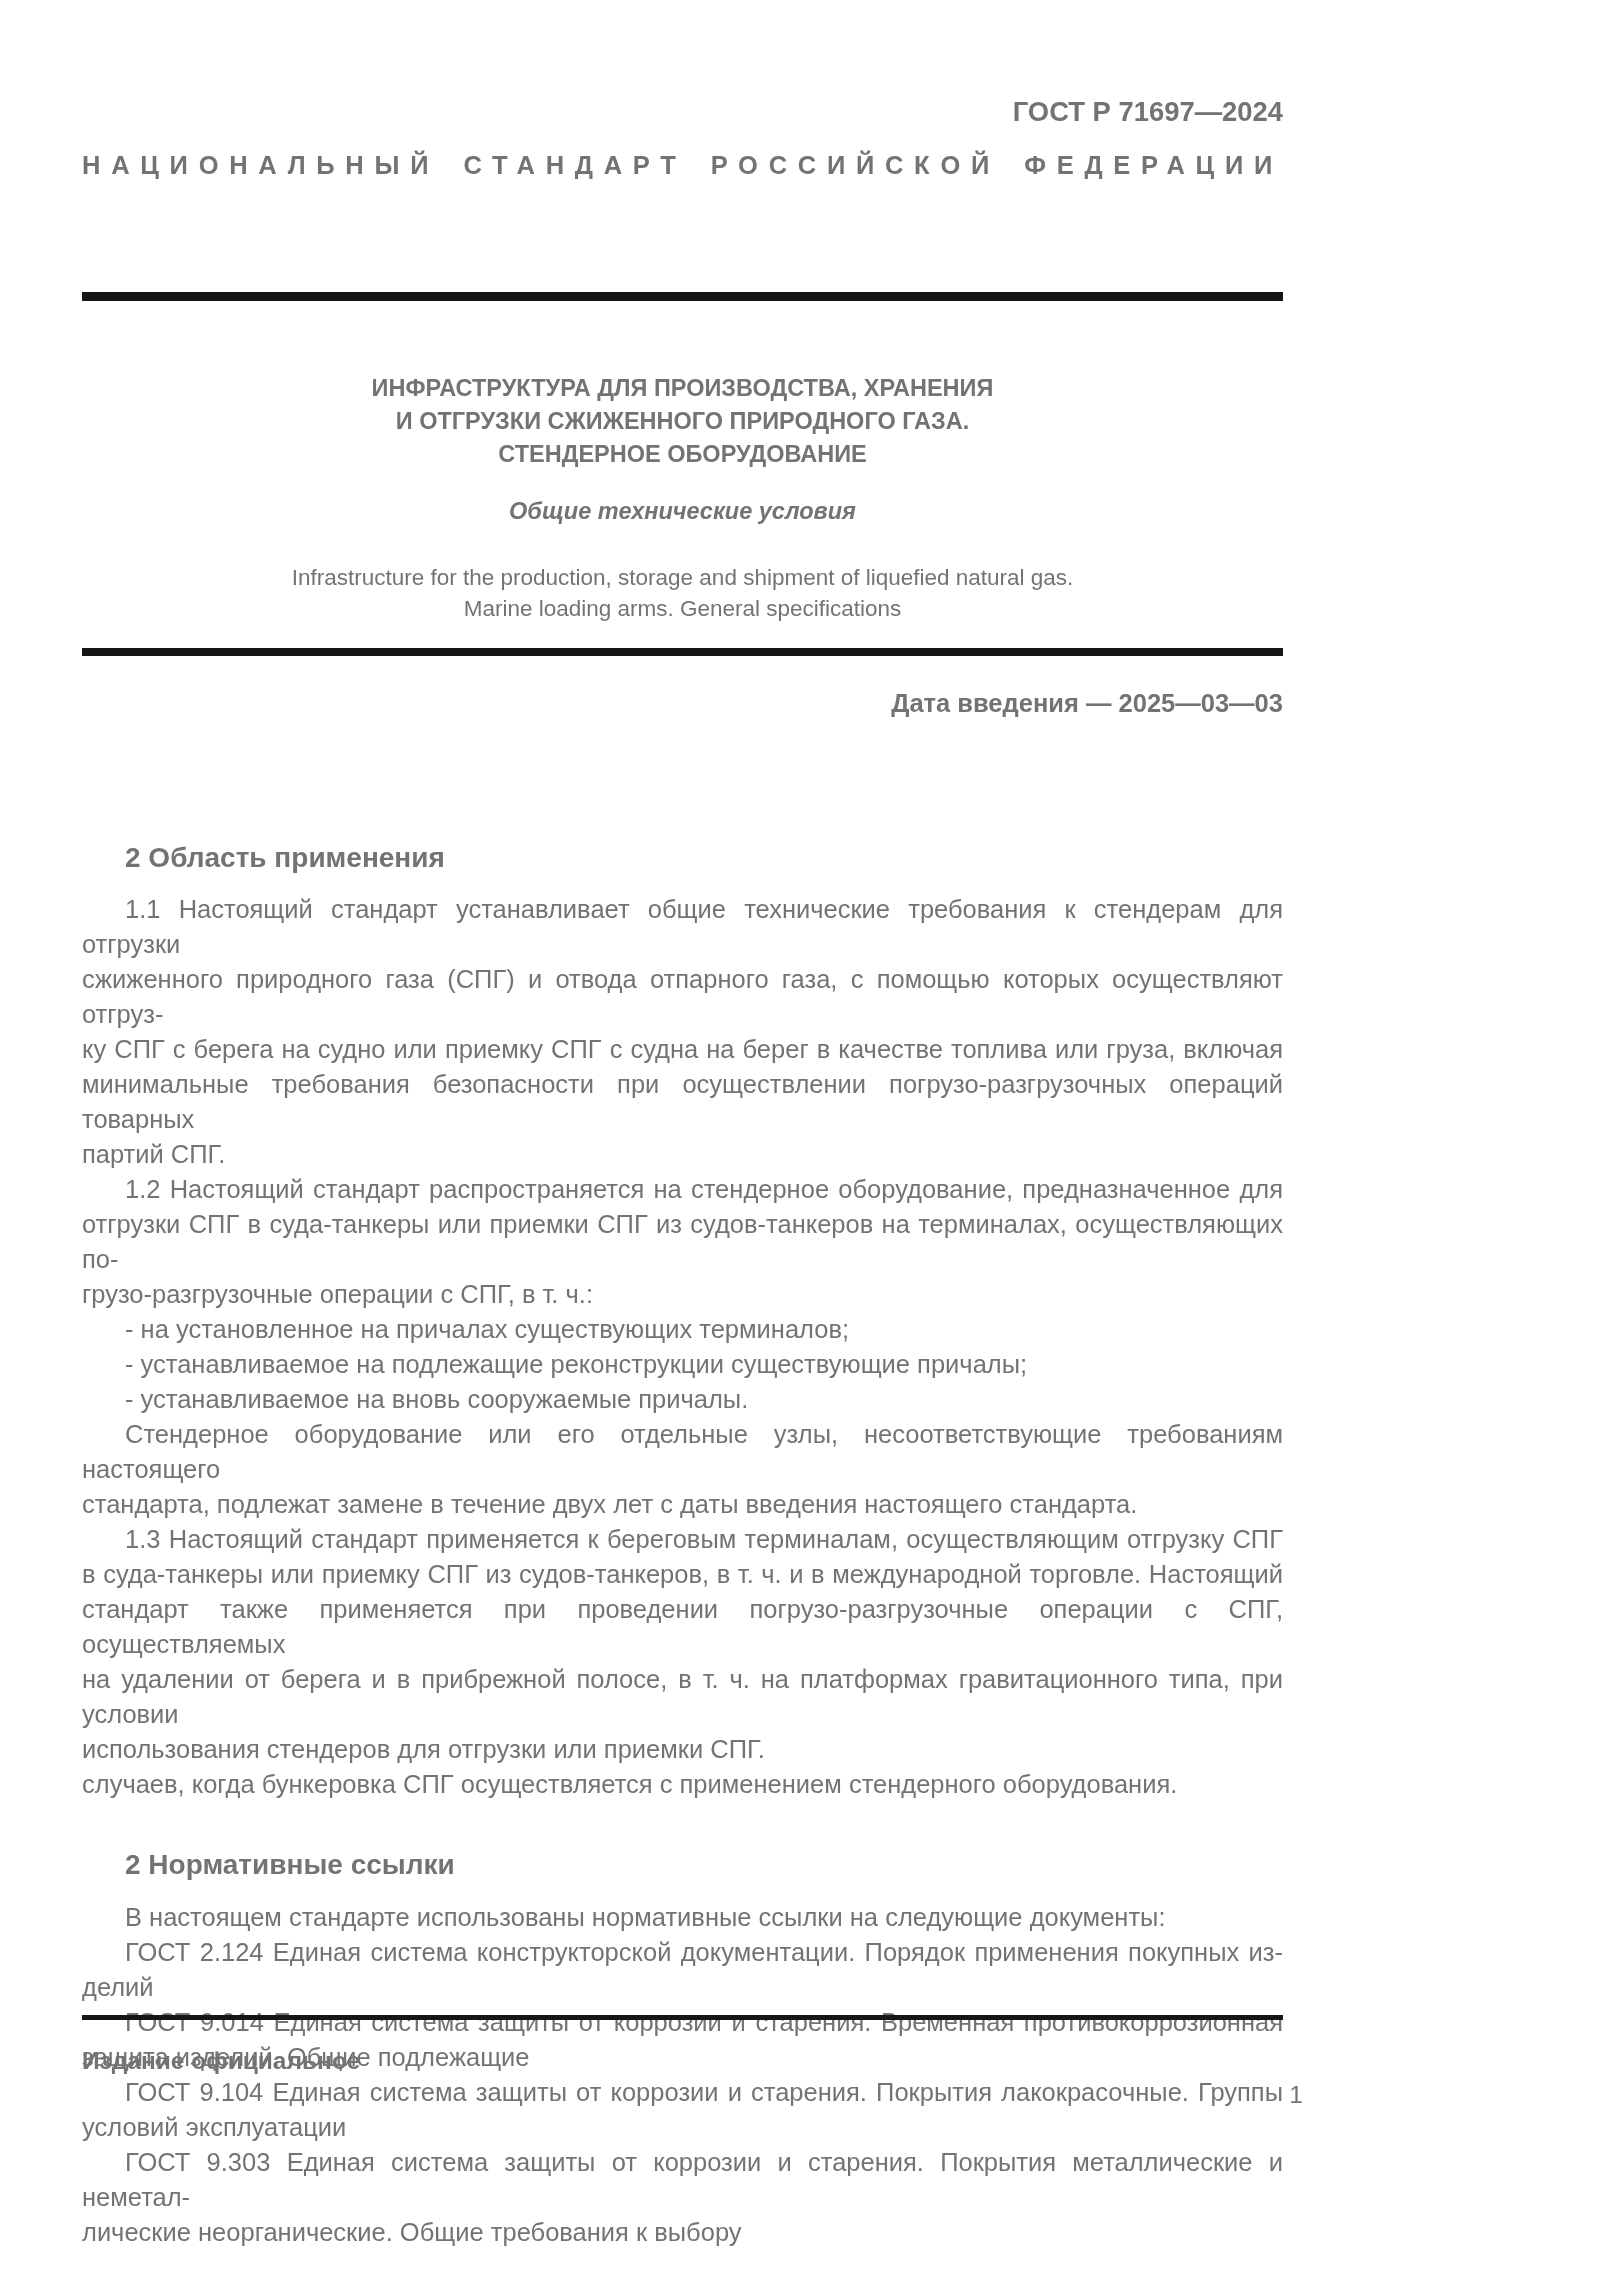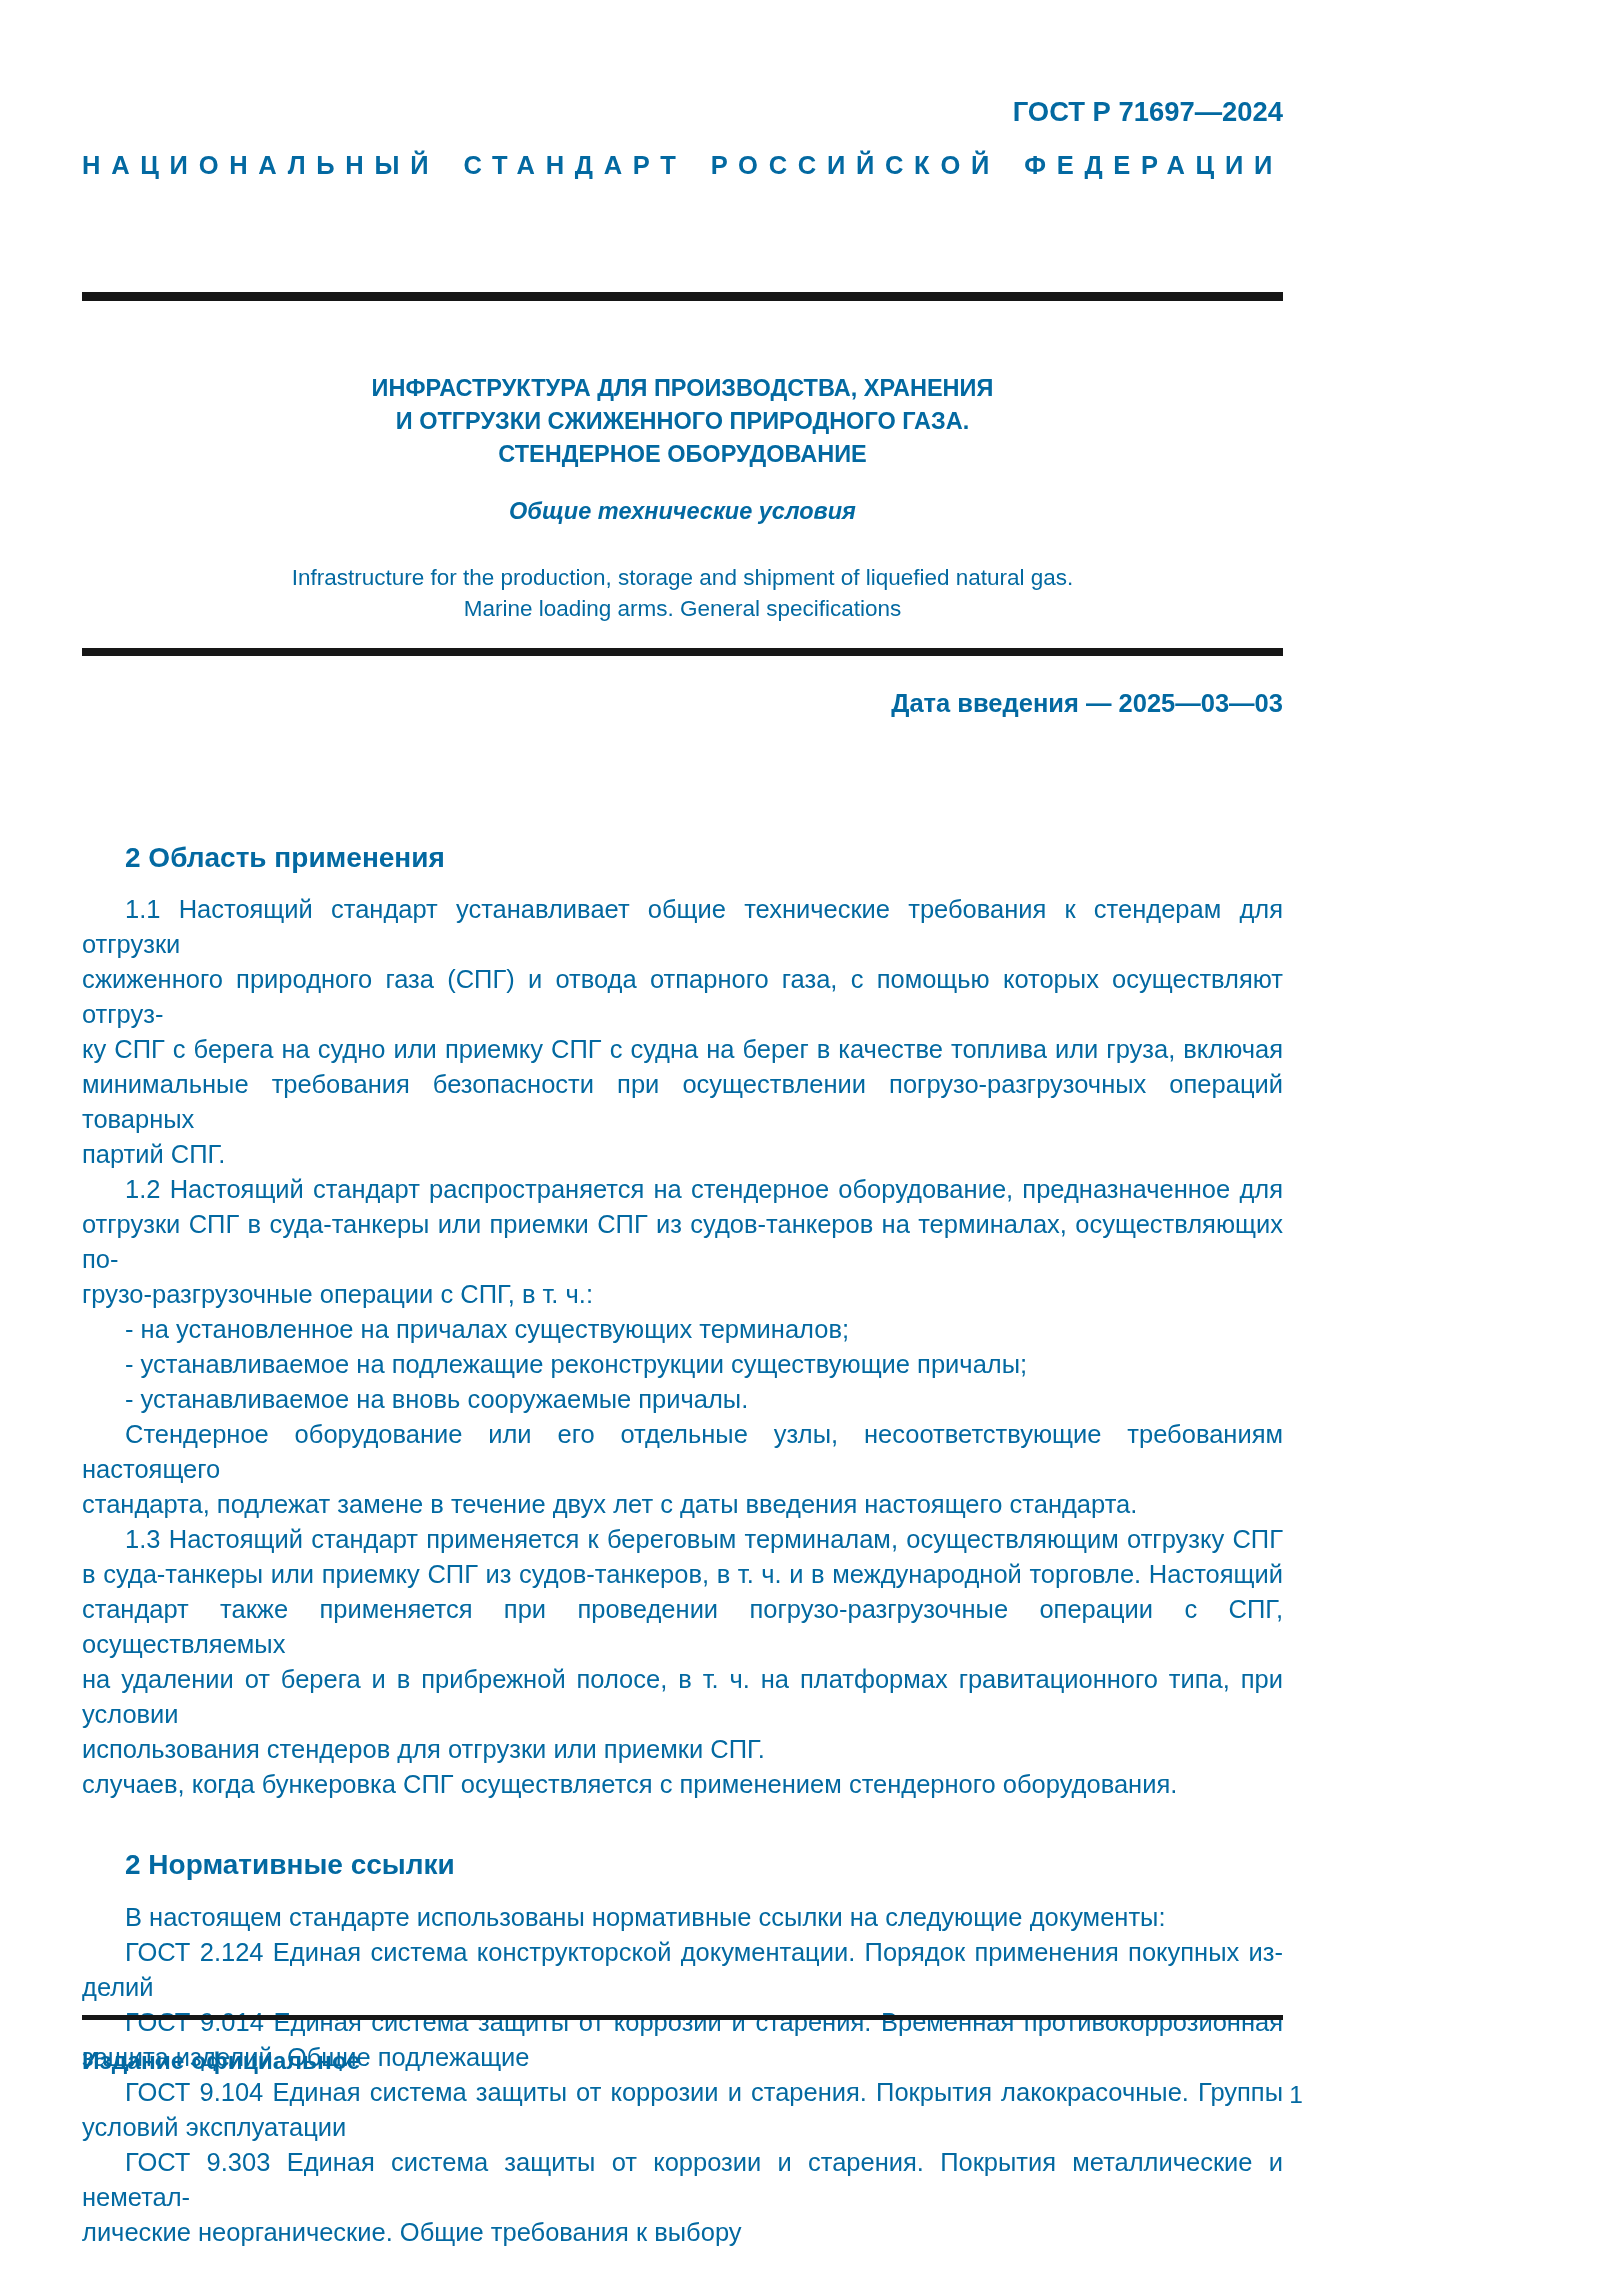--- a/index.html
+++ b/index.html
@@ -4,21 +4,21 @@
 <style>
   html, body { margin: 0; padding: 0; background: #ffffff; }
   .page {
     position: relative;
     width: 1495px;
     height: 2293px;
     background: #ffffff;
     box-sizing: border-box;
     padding: 93px 212px 0 82px;
     font-family: "Liberation Sans", sans-serif;
-    color: #0369a1;
+    color: #737373;
     overflow: hidden;
   }
   .doc-code {
     text-align: right;
     font-weight: bold;
     font-size: 27.4px;
     line-height: 37px;
   }
   .std-type {
     margin-top: 19px;

